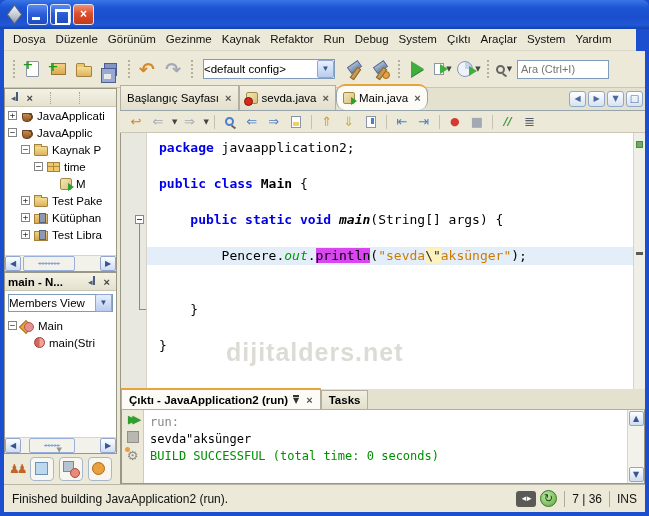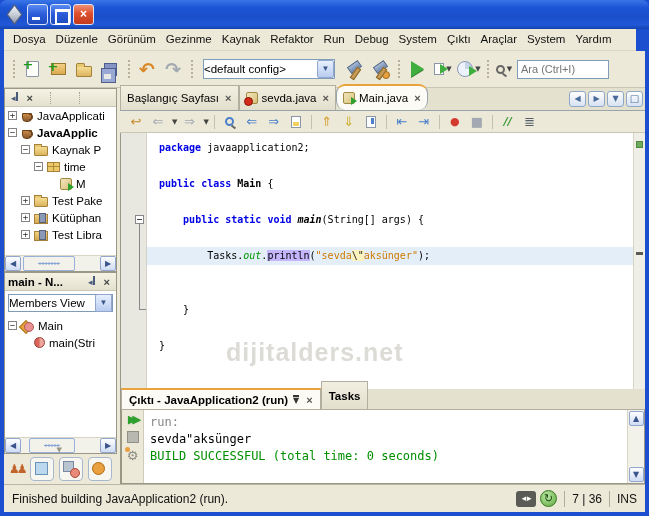--- a/index.html
+++ b/index.html
@@ -60,21 +60,21 @@
   .phbar{border-right:2px solid #4a5a7a;margin-right:3px;height:9px;display:inline-block;}
   .pclose{color:#444;font-weight:bold;font-size:11px;padding:0 3px;}
   .hgrip{width:1px;height:12px;border-left:1px dotted #a8a494;margin:0 14px;}
   .ptitle{font-weight:bold;font-size:11.5px;color:#000;flex:1;white-space:nowrap;overflow:hidden;}
   .tree{position:absolute;left:0;right:0;overflow:hidden;background:#fff;}
   .trow{height:17px;display:flex;align-items:center;white-space:nowrap;font-size:11.5px;color:#000;}
   .expander{width:9px;height:9px;border:1px solid #848484;background:#fff;font-size:9px;line-height:7px;text-align:center;margin-right:4px;flex:none;color:#333;font-family:"DejaVu Sans Mono",monospace;}
   .exp-spacer{width:13px;flex:none;}
   .tico{flex:none;margin-right:4px;position:relative;}
   .tlabel{overflow:hidden;}
-  .bold{font-weight:bold;}
+  .bold{font-weight:normal;}
   
   .cup{width:12px;height:10px;position:relative;}
   .cup::before{content:"";position:absolute;left:1px;top:2px;width:8px;height:7px;background:linear-gradient(180deg,#c98a4a,#8a5a2a);border-radius:0 0 4px 4px;border:1px solid #6a421c;}
   .cup::after{content:"";position:absolute;right:0;top:3px;width:3px;height:4px;border:1px solid #6a421c;border-left:none;border-radius:0 3px 3px 0;}
   .tfolder{width:14px;height:10px;background:linear-gradient(180deg,#f5dd92,#dcb45e);border:1px solid #a5813c;border-radius:1px;position:relative;margin-top:2px;}
   .tfolder::before{content:"";position:absolute;left:-1px;top:-3px;width:6px;height:2px;background:#e8c96f;border:1px solid #a5813c;border-bottom:none;}
   .tlibs{width:14px;height:10px;background:linear-gradient(180deg,#f0d080,#d4a84e);border:1px solid #a5813c;position:relative;margin-top:2px;}
   .tlibs::after{content:"";position:absolute;right:1px;top:-2px;width:5px;height:8px;background:#8a99b5;border:1px solid #55627a;}
   .tpkg{width:13px;height:10px;background:#ecca6a;border:1px solid #a5813c;background-image:linear-gradient(90deg,transparent 5px,#b08a3a 5px,#b08a3a 6px,transparent 6px),linear-gradient(0deg,transparent 4px,#b08a3a 4px,#b08a3a 5px,transparent 5px);}
   .jclass{width:12px;height:12px;border-radius:2px;background:linear-gradient(135deg,#f2e6bc,#d8c07a);border:1px solid #a08a42;position:relative;}
@@ -114,42 +114,42 @@
   .ebtn{width:20px;height:18px;display:flex;align-items:center;justify-content:center;font-size:13px;font-family:"DejaVu Sans",sans-serif;}
   .esep{width:1px;height:14px;background:#c4c1b1;margin:0 3px;}
   .c-orange{color:#c8872a;} .c-blue{color:#4b7fc9;} .c-gray{color:#a3a9b2;} .c-gold{color:#d89b2d;} .c-gold2{color:#cdb02d;}
   .c-red{color:#d43b2f;font-size:11px;} .c-green{color:#3a9a3a;font-weight:bold;font-style:italic;font-size:11px;} .c-dark{color:#55606a;}
   .minipage{width:10px;height:12px;background:#fff;border:1px solid #8a96a8;position:relative;}
   .minipage.hl::after{content:"";position:absolute;left:1px;bottom:1px;right:1px;height:4px;background:#f0d060;}
   .minipage.bm::after{content:"";position:absolute;right:1px;top:1px;width:3px;height:6px;background:#4b7fc9;}
   
   .editor{position:absolute;left:0;right:0;top:45px;height:256px;background:#fff;border-left:1px solid #9a9884;overflow:hidden;}
   .gutter{position:absolute;left:0;top:0;bottom:0;width:26px;background:#e9e8e0;border-right:1px solid #d5d3c7;}
-  .code{position:absolute;left:26px;right:12px;top:0;bottom:0;padding-top:6px;font-family:"DejaVu Sans Mono","Liberation Mono",monospace;font-size:10px;line-height:18px;}
+  .code{position:absolute;left:26px;right:12px;top:0;bottom:0;padding-top:6px;font-family:"DejaVu Sans Mono","Liberation Mono",monospace;font-size:13px;line-height:18px;}
   .code-line{height:18px;white-space:pre;padding-left:12px;position:relative;z-index:1;}
   .code-line.current{background:#e3eef9;}
   .tk-kw{color:#0000e6;font-weight:bold;}
   .tk-cls{color:#000;font-weight:bold;}
   .tk-mtd{color:#000;font-weight:bold;font-style:italic;}
   .tk-fld{color:#009900;font-style:italic;}
   .tk-str{color:#ce7b00;}
   .tk-esc{color:#2a2a2a;background:#fcf2bd;}
-  .tk-hl{background:#c4b5fd;}
+  .tk-hl{background:#d946ef;}
   .tk-pl{color:#000;}
   .fold-box{position:absolute;left:14px;top:82px;width:9px;height:9px;background:#fff;border:1px solid #888;z-index:3;}
   .fold-box::before{content:"";position:absolute;left:1px;top:3px;width:5px;height:1px;background:#444;}
   .fold-line{position:absolute;left:18px;top:91px;width:7px;height:86px;border-left:1px solid #888;border-bottom:1px solid #888;z-index:3;}
   .errstripe{position:absolute;right:0;top:0;bottom:0;width:12px;background:#f0efe7;border-left:1px solid #d8d5c5;z-index:4;}
   .err-ok{position:absolute;left:2px;top:8px;width:7px;height:7px;background:#6faa5e;border:1px solid #4c8a3c;}
   .err-mark{position:absolute;left:2px;top:119px;width:7px;height:3px;background:#5a5a52;}
   .watermark{position:absolute;left:105px;top:205px;font-size:25px;font-weight:bold;color:rgba(178,175,162,0.45);letter-spacing:1px;z-index:0;}
   
   .output{position:absolute;left:0;right:0;bottom:0;height:95px;border-left:1px solid #9a9884;}
   .otabrow{position:absolute;left:0;right:0;top:0;height:21px;background:#e4e1cf;border-bottom:1px solid #b2afa0;display:flex;align-items:flex-end;}
-  .otab{height:28px;display:flex;align-items:center;gap:5px;padding:0 7px;font-size:11.5px;font-weight:bold;border:1px solid #b2afa0;border-bottom:none;background:linear-gradient(180deg,#f2efe1,#e2dfcd);white-space:nowrap;}
+  .otab{height:19px;display:flex;align-items:center;gap:5px;padding:0 7px;font-size:11.5px;font-weight:bold;border:1px solid #b2afa0;border-bottom:none;background:linear-gradient(180deg,#f2efe1,#e2dfcd);white-space:nowrap;}
   .otab.active{background:#fcfbf5;border-top:2px solid #e8a33d;height:21px;text-align:right;}
   .odrop{font-size:8px;color:#333;border-top:2px solid #333;line-height:7px;font-family:"DejaVu Sans",sans-serif;}
   .obody{position:absolute;left:0;right:0;top:21px;bottom:0;background:#fff;border:1px solid #9a9884;border-top:none;}
   .ostrip{position:absolute;left:0;top:0;bottom:0;width:22px;background:#ece9d8;border-right:1px solid #cfccbc;display:flex;flex-direction:column;align-items:center;padding-top:3px;gap:5px;}
   .orun{color:#2da02d;font-size:11px;letter-spacing:-4px;font-family:"DejaVu Sans",sans-serif;text-shadow:0 0 1px #1a7a1a;}
   .ostop{width:12px;height:12px;background:#b8b8b0;border:1px solid #909088;}
   .ogear{color:#8a8a82;font-size:13px;position:relative;font-family:"DejaVu Sans",sans-serif;}
   .ogear::after{content:"";position:absolute;left:-2px;top:-1px;width:5px;height:5px;border-radius:50%;background:#e8a040;}
   .olines{position:absolute;left:28px;top:4px;right:20px;font-family:"DejaVu Sans Mono","Liberation Mono",monospace;font-size:12px;line-height:17px;white-space:pre;}
   .oline.muted{color:#888;}
@@ -427,21 +427,21 @@
         <div class="gutter"></div>
         <div class="fold-box"></div>
         <div class="fold-line"></div>
         <div class="code" id="code">
             <div class="code-line"><span class="tk-kw">package</span><span class="tk-pl"> javaapplication2;</span></div>
             <div class="code-line">&nbsp;</div>
             <div class="code-line"><span class="tk-kw">public class</span><span class="tk-pl"> </span><span class="tk-cls">Main</span><span class="tk-pl"> {</span></div>
             <div class="code-line">&nbsp;</div>
             <div class="code-line"><span class="tk-pl">    </span><span class="tk-kw">public static void</span><span class="tk-pl"> </span><span class="tk-mtd">main</span><span class="tk-pl">(String[] args) {</span></div>
             <div class="code-line">&nbsp;</div>
-            <div class="code-line current"><span class="tk-pl">        Tasks.</span><span class="tk-fld">out</span><span class="tk-pl">.</span><span class="tk-hl">println</span><span class="tk-pl">(</span><span class="tk-str">"sevda</span><span class="tk-esc">\"</span><span class="tk-str">aksünger"</span><span class="tk-pl">);</span></div>
+            <div class="code-line current"><span class="tk-pl">        Pencere.</span><span class="tk-fld">out</span><span class="tk-pl">.</span><span class="tk-hl">println</span><span class="tk-pl">(</span><span class="tk-str">"sevda</span><span class="tk-esc">\"</span><span class="tk-str">aksünger"</span><span class="tk-pl">);</span></div>
             <div class="code-line">&nbsp;</div>
             <div class="code-line">&nbsp;</div>
             <div class="code-line"><span class="tk-pl">    }</span></div>
             <div class="code-line">&nbsp;</div>
             <div class="code-line"><span class="tk-pl">}</span></div>
           </div>
         <div class="errstripe">
           <span class="err-ok"></span>
           <span class="err-mark"></span>
         </div>

